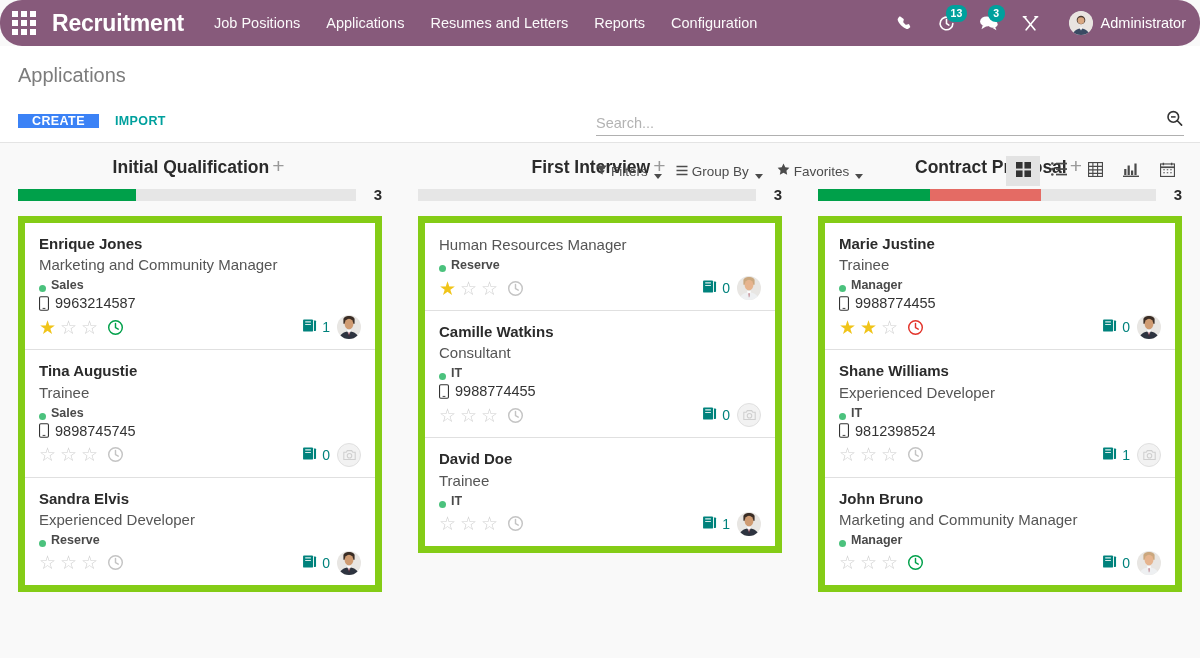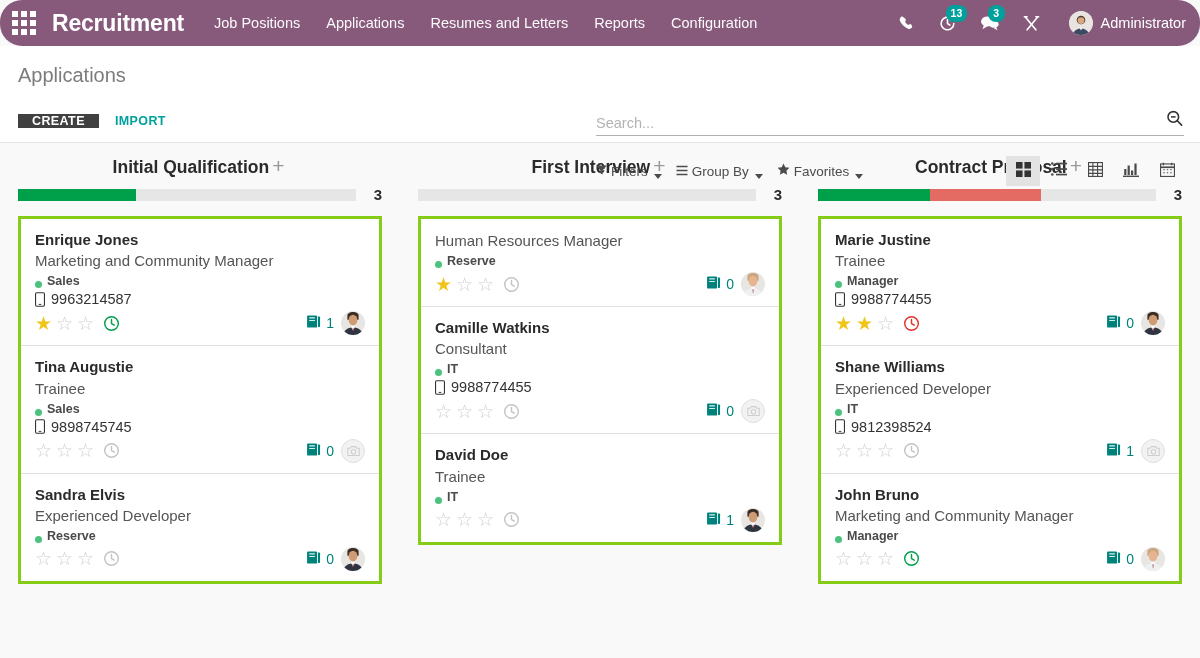--- a/index.html
+++ b/index.html
@@ -44,21 +44,21 @@
     color: #ffffff;
     white-space: nowrap;
     cursor: pointer;
     opacity: 0.97;
   }
   .nav-right { display: flex; align-items: center; gap: 20px; }
   .nav-icon {
     position: relative;
     display: inline-flex;
     align-items: center;
-    justify-content: center;
+    justify-content: flex-start;
     cursor: pointer;
     width: 22px; height: 22px;
   }
   .nav-icon svg { display: block; }
   .badge {
     position: absolute;
     top: -7px; left: 9px;
     background: #00A09D;
     color: #fff;
     font-size: 10.5px;
@@ -95,21 +95,21 @@
     font-weight: normal;
   }
   .cp-buttons {
     position: absolute;
     left: 18px; top: 60px;
     display: flex;
     align-items: center;
     gap: 10px;
   }
   .btn-create {
-    background: #404040;
+    background: #3b82f6;
     color: #fff;
     border: none;
     font-size: 12.5px;
     font-weight: bold;
     letter-spacing: 0.4px;
     padding: 0 14px;
     cursor: pointer;
     font-family: inherit;
   }
   .btn-import {
@@ -234,21 +234,21 @@
   .col-count {
     font-size: 15px;
     font-weight: bold;
     color: #2b2b2b;
     min-width: 14px;
     text-align: right;
   }
 
   .card-stack {
     background: #c2410c;
-    border: 3px solid #84cc16;
+    border: 7px solid #84cc16;
   }
   .card {
     padding: 11px 14px 9px 14px;
     border-bottom: 1px solid #e0e0e0;
     cursor: pointer;
     background: #fff;
   }
   .card:last-child { border-bottom: none; }
   .card-name {
     font-size: 15px;

